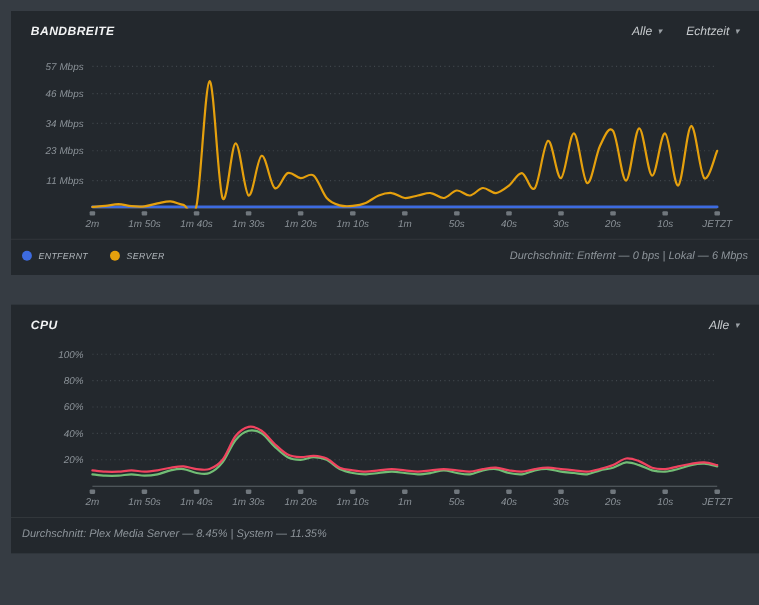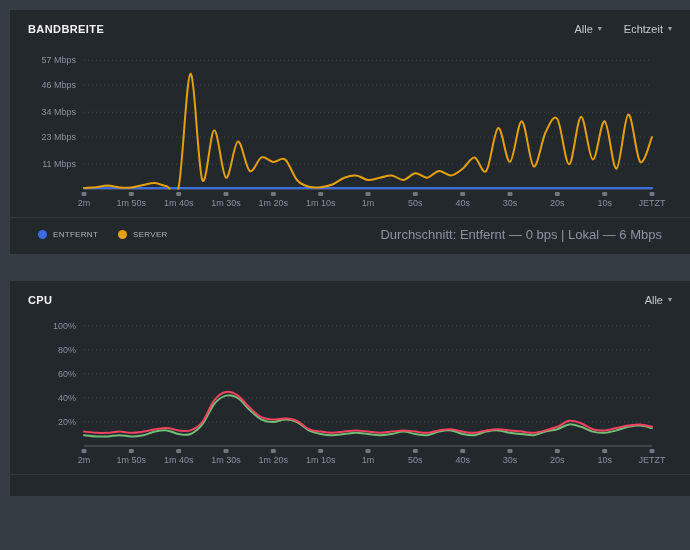--- a/index.html
+++ b/index.html
@@ -1,39 +1,39 @@
 <!DOCTYPE html>
 <html><head>
 <meta charset="utf-8">
 <style>
   html,body{margin:0;padding:0;}
   body{
     width:690px;height:550px;overflow:hidden;
     background:#363c43;
     font-family:"Liberation Sans",sans-serif;
   }
-  .page{padding:10px 0 30px 10px;display:flex;flex-direction:column;gap:27px;}
+  .page{padding:10px 0 30px 10px;display:flex;flex-direction:column;gap:27px;font-style:italic;}
   .panel{background:#23282d;width:680px;box-sizing:border-box;}
   .panel-header{display:flex;justify-content:space-between;align-items:center;padding:13px 18px 4px;}
   .panel-title{margin:0;font-size:11px;font-weight:bold;color:#f2f3f4;letter-spacing:.4px;}
   .header-controls{display:flex;gap:22px;}
   .dropdown{font-size:11px;color:#c7cbce;cursor:pointer;display:flex;align-items:center;gap:5px;}
   .caret{font-size:8px;color:#9aa0a5;line-height:1;}
   svg.chart{display:block;margin:2px 16px 0;}
   svg.chart text{font-family:"Liberation Sans",sans-serif;}
   .panel-footer{
     border-top:1px solid rgba(255,255,255,.07);
-    margin-top:4px;padding:9px 28px 12px;
+    margin-top:4px;padding:9px 10px 12px;
     display:flex;justify-content:space-between;align-items:center;
   }
   .legend{display:flex;gap:20px;}
   .legend-item{display:flex;align-items:center;gap:6px;}
   .dot{width:9px;height:9px;border-radius:50%;background:#888;}
   .legend-label{font-size:8px;color:#aeb4b9;letter-spacing:.3px;}
-  .footer-text{font-size:13px;color:#8d949a;}
+  .footer-text{font-size:10px;color:#8d949a;}
 </style>
 </head>
 <body>
 
 <div class="page">
 
   <section class="panel">
     <div class="panel-header">
       <h2 class="panel-title">BANDBREITE</h2>
       <div class="header-controls">
@@ -154,16 +154,17 @@
         <rect x="528.8" y="137" width="5" height="4" rx="1" fill="#70777d"></rect>
         <text x="531.3" y="151" text-anchor="middle" fill="#8b9298" font-size="9">20s</text>
         <rect x="576.2" y="137" width="5" height="4" rx="1" fill="#70777d"></rect>
         <text x="578.7" y="151" text-anchor="middle" fill="#8b9298" font-size="9">10s</text>
         <rect x="623.5" y="137" width="5" height="4" rx="1" fill="#70777d"></rect>
         <text x="626" y="151" text-anchor="middle" fill="#8b9298" font-size="9">JETZT</text>
         <path d="M58,123.2C60,123.4,65.9,124.2,69.8,124.4C73.8,124.6,77.7,124.6,81.7,124.4C85.6,124.2,89.6,123.2,93.5,123.2C97.4,123.2,101.4,124.4,105.3,124.4C109.3,124.4,113.2,124,117.2,123.2C121.1,122.4,125.1,120.4,129,119.6C132.9,118.8,136.9,118,140.8,118.4C144.8,118.8,148.7,121.4,152.7,122C156.6,122.6,160.6,123.6,164.5,122C168.4,120.4,172.4,117.4,176.3,112.4C180.3,107.4,184.2,96.8,188.2,92C192.1,87.2,196.1,84.6,200,83.6C203.9,82.6,207.9,83.6,211.8,86C215.8,88.4,219.7,94.4,223.7,98C227.6,101.6,231.6,105.6,235.5,107.6C239.4,109.6,243.4,110,247.3,110C251.3,110,255.2,107.6,259.2,107.6C263.1,107.6,267.1,108.2,271,110C274.9,111.8,278.9,116.4,282.8,118.4C286.8,120.4,290.7,121.2,294.7,122C298.6,122.8,302.6,123.2,306.5,123.2C310.4,123.2,314.4,122.4,318.3,122C322.3,121.6,326.2,120.8,330.2,120.8C334.1,120.8,338.1,121.6,342,122C345.9,122.4,349.9,123.2,353.8,123.2C357.8,123.2,361.7,122.6,365.7,122C369.6,121.4,373.6,119.6,377.5,119.6C381.4,119.6,385.4,121.4,389.3,122C393.3,122.6,397.2,123.6,401.2,123.2C405.1,122.8,409.1,120.4,413,119.6C416.9,118.8,420.9,118,424.8,118.4C428.8,118.8,432.7,121.2,436.7,122C440.6,122.8,444.6,123.6,448.5,123.2C452.4,122.8,456.4,120.4,460.3,119.6C464.3,118.8,468.2,118.2,472.2,118.4C476.1,118.6,480.1,120.2,484,120.8C487.9,121.4,491.9,121.6,495.8,122C499.8,122.4,503.7,123.6,507.7,123.2C511.6,122.8,515.6,120.6,519.5,119.6C523.4,118.6,527.4,118.4,531.3,117.2C535.3,116,539.2,112.8,543.2,112.4C547.1,112,551.1,113.6,555,114.8C558.9,116,562.9,118.6,566.8,119.6C570.8,120.6,574.7,121,578.7,120.8C582.6,120.6,586.6,119.4,590.5,118.4C594.4,117.4,598.4,115.6,602.3,114.8C606.3,114,610.2,113.4,614.2,113.6C618.1,113.8,624,115.6,626,116" fill="none" stroke="#72bd75" stroke-width="2" stroke-linejoin="round" stroke-linecap="round" clip-path="url(#clip1)"></path>
         <path d="M58,119.6C60,119.8,65.9,120.6,69.8,120.8C73.8,121,77.7,121,81.7,120.8C85.6,120.6,89.6,119.6,93.5,119.6C97.4,119.6,101.4,120.8,105.3,120.8C109.3,120.8,113.2,120.2,117.2,119.6C121.1,119,125.1,117.8,129,117.2C132.9,116.6,136.9,115.8,140.8,116C144.8,116.2,148.7,118,152.7,118.4C156.6,118.8,160.6,119.8,164.5,118.4C168.4,117,172.4,115,176.3,110C180.3,105,184.2,93.4,188.2,88.4C192.1,83.4,196.1,80.8,200,80C203.9,79.2,207.9,81,211.8,83.6C215.8,86.2,219.7,92,223.7,95.6C227.6,99.2,231.6,103.2,235.5,105.2C239.4,107.2,243.4,107.4,247.3,107.6C251.3,107.8,255.2,106.2,259.2,106.4C263.1,106.6,267.1,107,271,108.8C274.9,110.6,278.9,115.4,282.8,117.2C286.8,119,290.7,119,294.7,119.6C298.6,120.2,302.6,120.8,306.5,120.8C310.4,120.8,314.4,120,318.3,119.6C322.3,119.2,326.2,118.4,330.2,118.4C334.1,118.4,338.1,119.2,342,119.6C345.9,120,349.9,120.8,353.8,120.8C357.8,120.8,361.7,120,365.7,119.6C369.6,119.2,373.6,118.4,377.5,118.4C381.4,118.4,385.4,119.2,389.3,119.6C393.3,120,397.2,121,401.2,120.8C405.1,120.6,409.1,119,413,118.4C416.9,117.8,420.9,117,424.8,117.2C428.8,117.4,432.7,119,436.7,119.6C440.6,120.2,444.6,121,448.5,120.8C452.4,120.6,456.4,119,460.3,118.4C464.3,117.8,468.2,117.2,472.2,117.2C476.1,117.2,480.1,118,484,118.4C487.9,118.8,491.9,119.2,495.8,119.6C499.8,120,503.7,121,507.7,120.8C511.6,120.6,515.6,119.4,519.5,118.4C523.4,117.4,527.4,116.4,531.3,114.8C535.3,113.2,539.2,109.4,543.2,108.8C547.1,108.2,551.1,109.8,555,111.2C558.9,112.6,562.9,116,566.8,117.2C570.8,118.4,574.7,118.6,578.7,118.4C582.6,118.2,586.6,116.8,590.5,116C594.4,115.2,598.4,114.2,602.3,113.6C606.3,113,610.2,112.2,614.2,112.4C618.1,112.6,624,114.4,626,114.8" fill="none" stroke="#f0435f" stroke-width="2" stroke-linejoin="round" stroke-linecap="round" clip-path="url(#clip1)"></path>
       </svg>
     <div class="panel-footer">
+      <div class="footer-text">Durchschnitt: Plex Media Server — 8.45% | System — 11.35%</div>
     </div>
   </section>
 
 </div>
 
 </body></html>

